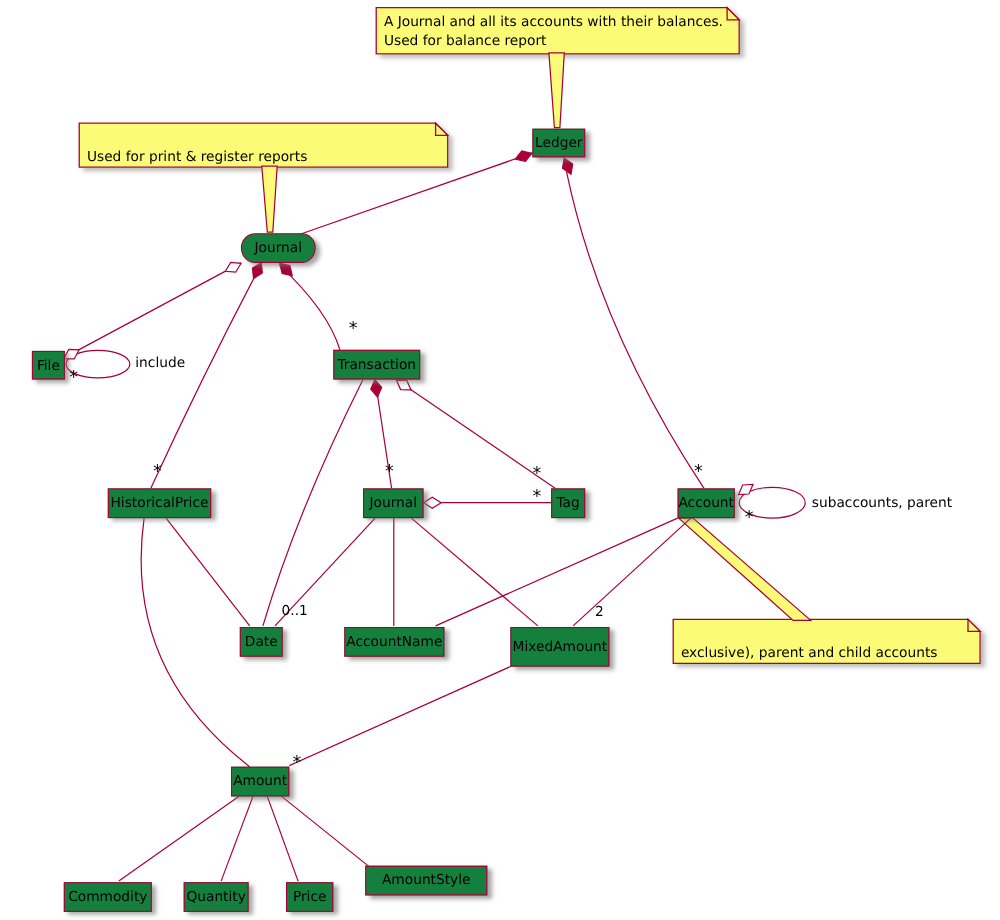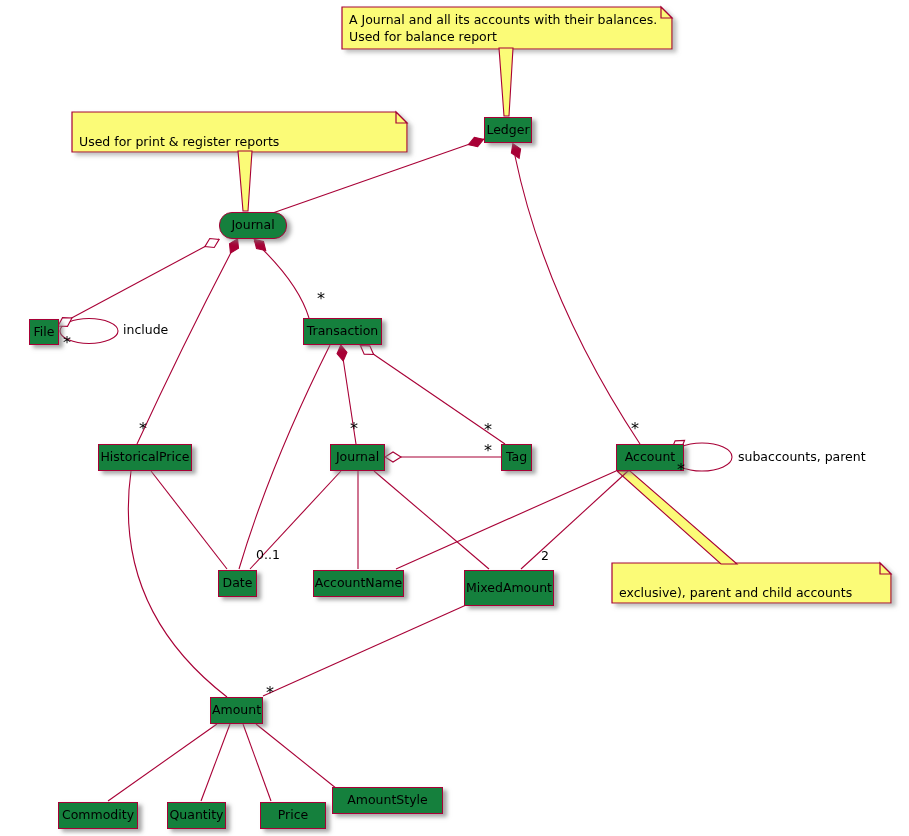--- a/index.html
+++ b/index.html
@@ -77,28 +77,28 @@
       <polygon points="8,0 0,5 -8,0 0,-5" transform="translate(65,322) rotate(-30)" fill="#ffffff" stroke="#A80036" stroke-width="1.1"></polygon>
       <polygon points="8,0 0,5 -8,0 0,-5" transform="translate(678,445) rotate(-35)" fill="#ffffff" stroke="#A80036" stroke-width="1.1"></polygon>
     </svg>
     <div class="box" style="left: 484px; top: 117px; width: 48px; height: 26px;">Ledger</div>
     <div class="box" style="left: 219px; top: 212px; width: 68px; height: 27px; border-radius: 13px;">Journal</div>
     <div class="box" style="left: 29px; top: 319px; width: 30px; height: 26px;">File</div>
     <div class="box" style="left: 303px; top: 318px; width: 79px; height: 27px;">Transaction</div>
     <div class="box" style="left: 82px; top: 444px; width: 94px; height: 27px; margin-left: 16px;">HistoricalPrice</div>
     <div class="box" style="left: 330px; top: 444px; width: 55px; height: 27px;">Journal</div>
     <div class="box" style="left: 501px; top: 444px; width: 31px; height: 27px;">Tag</div>
-    <div class="box" style="left: 616px; top: 444px; width: 68px; height: 27px;">Account</div>
+    <div class="box" style="left: 616px; top: 444px; width: 52px; height: 27px;">Account</div>
     <div class="box" style="left: 218px; top: 570px; width: 39px; height: 27px;">Date</div>
     <div class="box" style="left: 313px; top: 570px; width: 91px; height: 27px;">AccountName</div>
     <div class="box" style="left: 464px; top: 570px; width: 90px; height: 36px;">MixedAmount</div>
     <div class="box" style="left: 210px; top: 697px; width: 53px; height: 27px;">Amount</div>
     <div class="box" style="left: 58px; top: 802px; width: 80px; height: 27px;">Commodity</div>
     <div class="box" style="left: 167px; top: 802px; width: 59px; height: 27px;">Quantity</div>
-    <div class="box" style="left: 260px; top: 802px; width: 66px; height: 27px;">Price</div>
+    <div class="box" style="left: 260px; top: 802px; width: 43px; height: 27px;">Price</div>
     <div class="box" style="left: 332px; top: 759px; width: 111px; height: 27px; margin-top: 28px;">AmountStyle</div>
     <div class="note-line" style="left: 349px; top: 11px;">A Journal and all its accounts with their balances.</div>
     <div class="note-line" style="left: 349px; top: 28px;">Used for balance report</div>
     <div class="note-line" style="left: 79px; top: 133px;">Used for print &amp; register reports</div>
     <div class="note-line" style="left: 619px; top: 584px;">exclusive), parent and child accounts</div>
     <div class="lbl" style="left: 123px; top: 323px;">include</div>
     <div class="lbl mult" style="left: 63px; top: 336px;">*</div>
     <div class="lbl" style="left: 738px; top: 450px; text-align: right;">subaccounts, parent</div>
     <div class="lbl mult" style="left: 677px; top: 463px;">*</div>
     <div class="lbl mult" style="left: 631px; top: 422px;">*</div>

